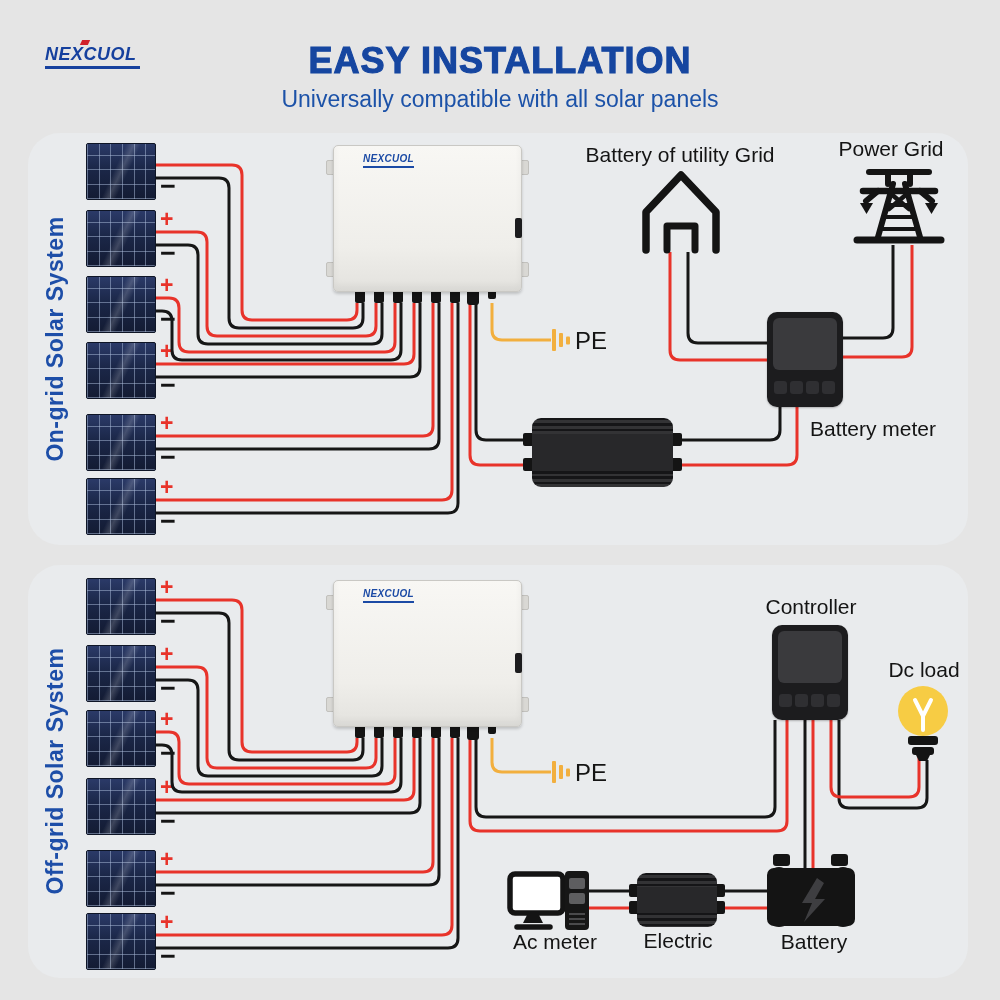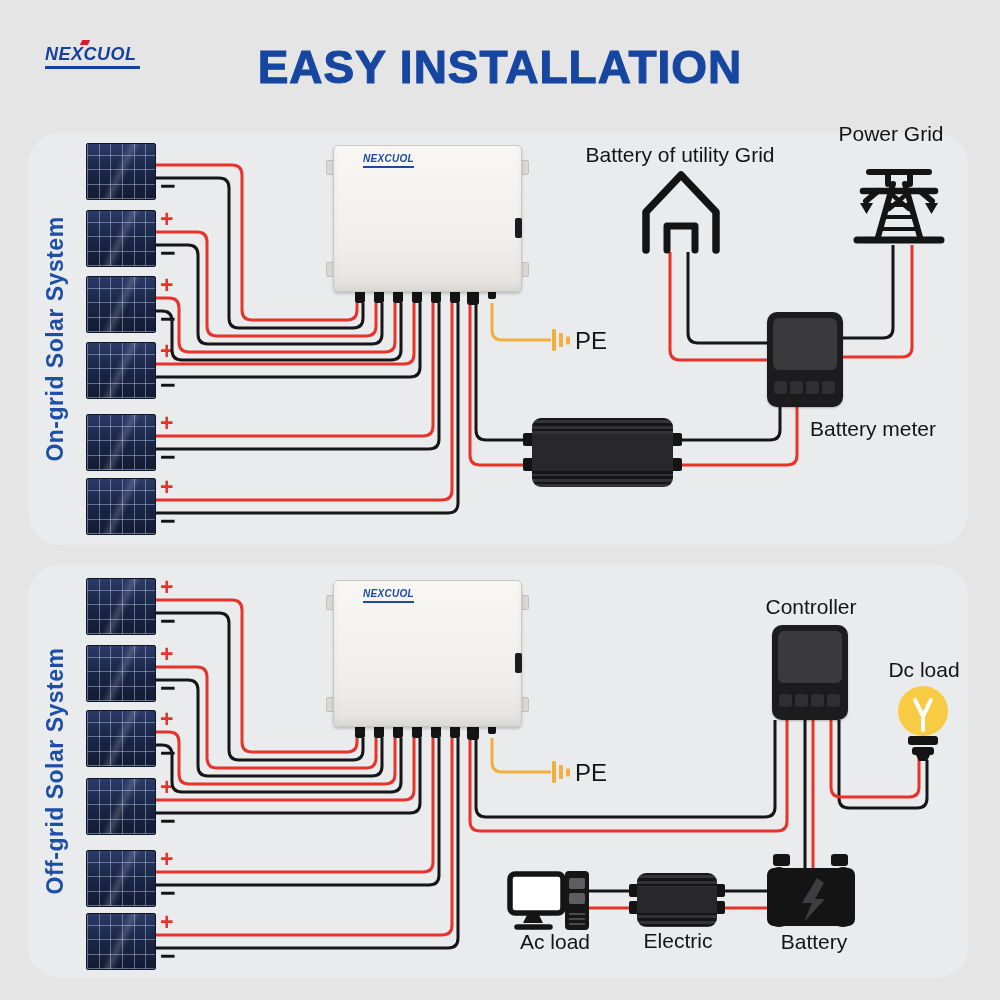--- a/index.html
+++ b/index.html
@@ -8,21 +8,21 @@
   .card{position:absolute;left:28px;width:940px;background:#e9ebed;border-radius:32px}
   #card1{top:133px;height:412px}
   #card2{top:565px;height:413px}
   .vlabel{position:absolute;left:55px;transform:translate(-50%,-50%) rotate(-90deg);
           transform-origin:center;white-space:nowrap;font-weight:bold;font-size:23px;
           color:#1d4ea8;letter-spacing:.5px}
   .logo{position:absolute;left:45px;top:45px;font-style:italic;font-weight:bold;font-size:18px;
         color:#15409e;letter-spacing:.5px;border-bottom:3px solid #15409e;padding:0 3px 3px 0;line-height:1}
   .logo-accent{position:absolute;left:36px;top:-5px;width:8px;height:5px;background:#d1202a;
         transform:skewX(-25deg)}
-  .title{position:absolute;left:500px;top:40px;transform:translateX(-50%);font-size:46px;
+  .title{position:absolute;left:500px;top:40px;transform:translateX(-50%);font-size:36px;
          font-weight:bold;color:#1646a0;letter-spacing:1px;-webkit-text-stroke:1.1px #1646a0;white-space:nowrap}
   .subtitle{position:absolute;left:500px;top:86px;transform:translateX(-50%);font-size:23px;
          color:#1c52a8;white-space:nowrap}
   .panel{position:absolute;left:86px;width:70px;height:57px;border-radius:2px;box-sizing:border-box;
      border:1px solid #0e1526;background-color:#16203c;background-image:
      linear-gradient(115deg, rgba(255,255,255,0) 42%, rgba(255,255,255,.17) 50%, rgba(255,255,255,0) 58%),
      repeating-linear-gradient(90deg, rgba(173,190,220,.5) 0 1px, transparent 1px 11.7px),
      repeating-linear-gradient(0deg, rgba(173,190,220,.5) 0 1px, transparent 1px 14.3px),
      linear-gradient(180deg,#2b3a68 0%,#1b2748 45%,#131b33 100%)}
   .pm{position:absolute;left:160px;font-weight:bold;line-height:1;white-space:nowrap}
@@ -52,20 +52,21 @@
 </head>
 <body>
 
 <div id="canvas">
 
   <div class="logo">
     <span>NEXCUOL</span>
     <span class="logo-accent"></span>
   </div>
   <div class="title">EASY INSTALLATION</div>
+  <div class="subtitle">Universally compatible with all solar panels</div>
 
   <div class="card" id="card1"></div>
   <div class="card" id="card2"></div>
 
   <div class="vlabel" style="top:339px">On-grid Solar System</div>
   <div class="vlabel" style="top:771px">Off-grid Solar System</div>
 
   <div class="panel" style="top:143px"></div>
   <div class="panel" style="top:210px"></div>
   <div class="panel" style="top:276px"></div>
@@ -296,24 +297,24 @@
     <div class="screen"></div>
     <div class="btn" style="left:7px"></div>
     <div class="btn" style="left:23px"></div>
     <div class="btn" style="left:39px"></div>
     <div class="btn" style="left:55px"></div>
   </div>
 
   <div class="inv" style="left:637px;top:873px;width:80px;height:54px;background-size:100% 14px,100% 14px,100% 100%"></div>
 
   <div class="dlabel" style="left:680px;top:143px">Battery of utility Grid</div>
-  <div class="dlabel" style="left:891px;top:122px">Power Grid</div>
+  <div class="dlabel" style="left:891px;top:137px">Power Grid</div>
   <div class="dlabel" style="left:873px;top:417px">Battery meter</div>
   <div class="pe" style="left:575px;top:329px">PE</div>
 
   <div class="dlabel" style="left:811px;top:595px">Controller</div>
   <div class="dlabel" style="left:924px;top:658px">Dc load</div>
-  <div class="dlabel" style="left:555px;top:930px">Ac load</div>
+  <div class="dlabel" style="left:555px;top:930px">Ac meter</div>
   <div class="dlabel" style="left:678px;top:929px">Electric</div>
   <div class="dlabel" style="left:814px;top:930px">Battery</div>
   <div class="pe" style="left:575px;top:761px">PE</div>
 
 </div>
 
 </body></html>

